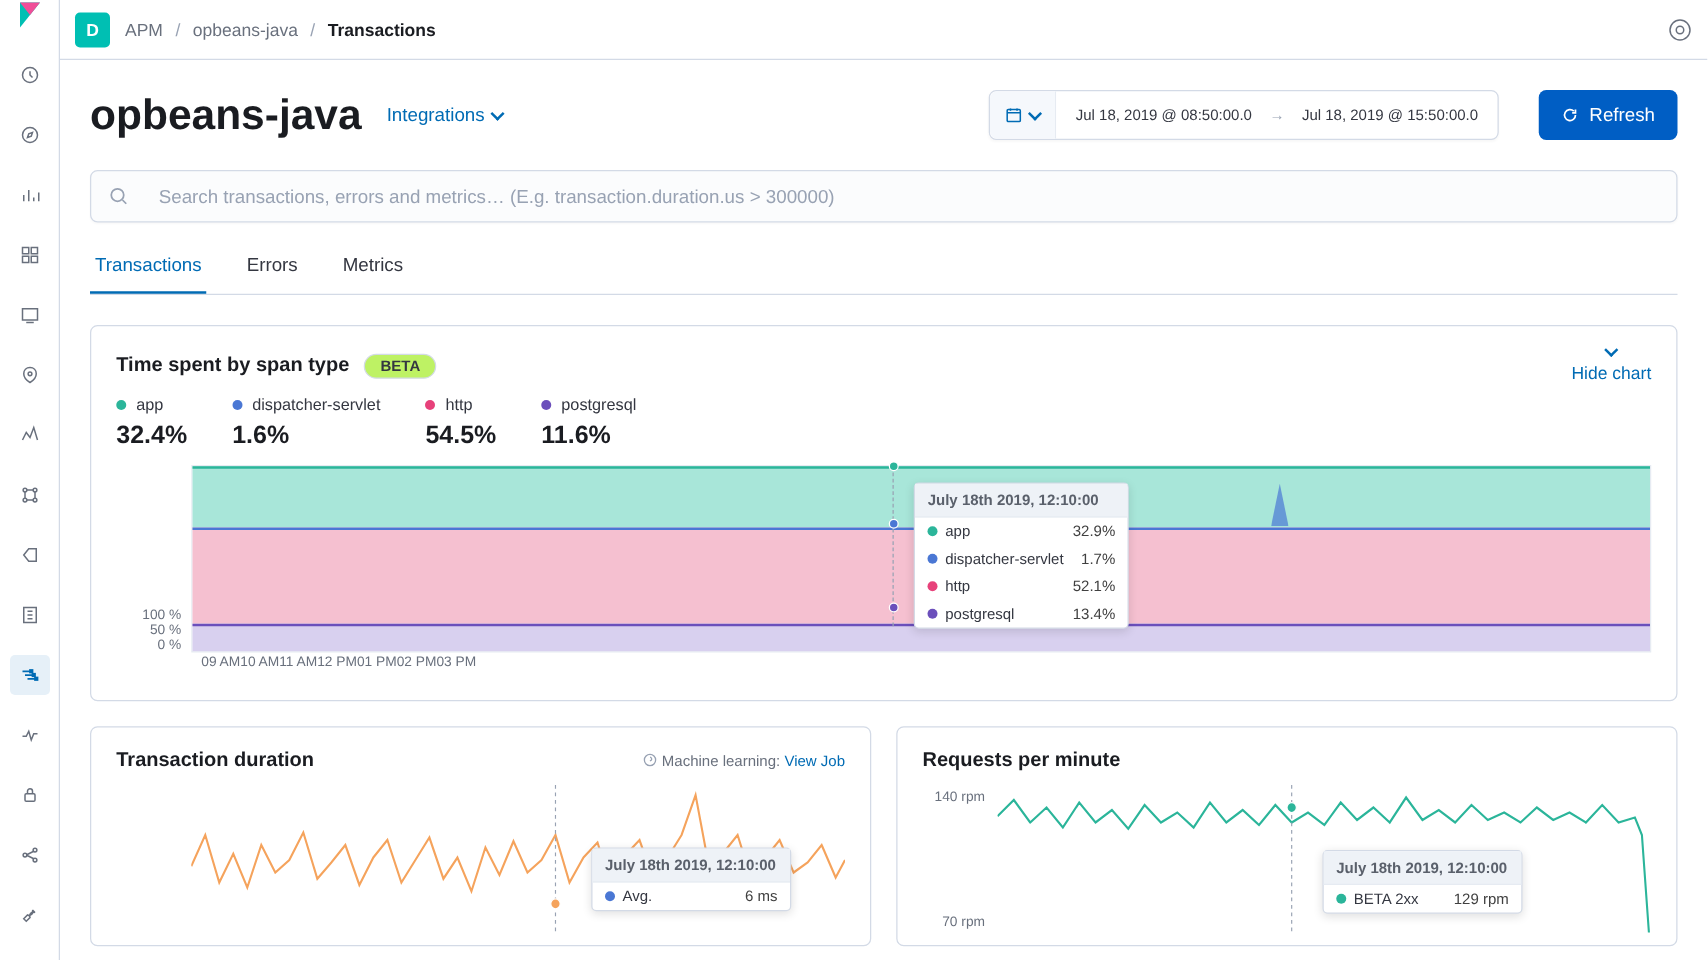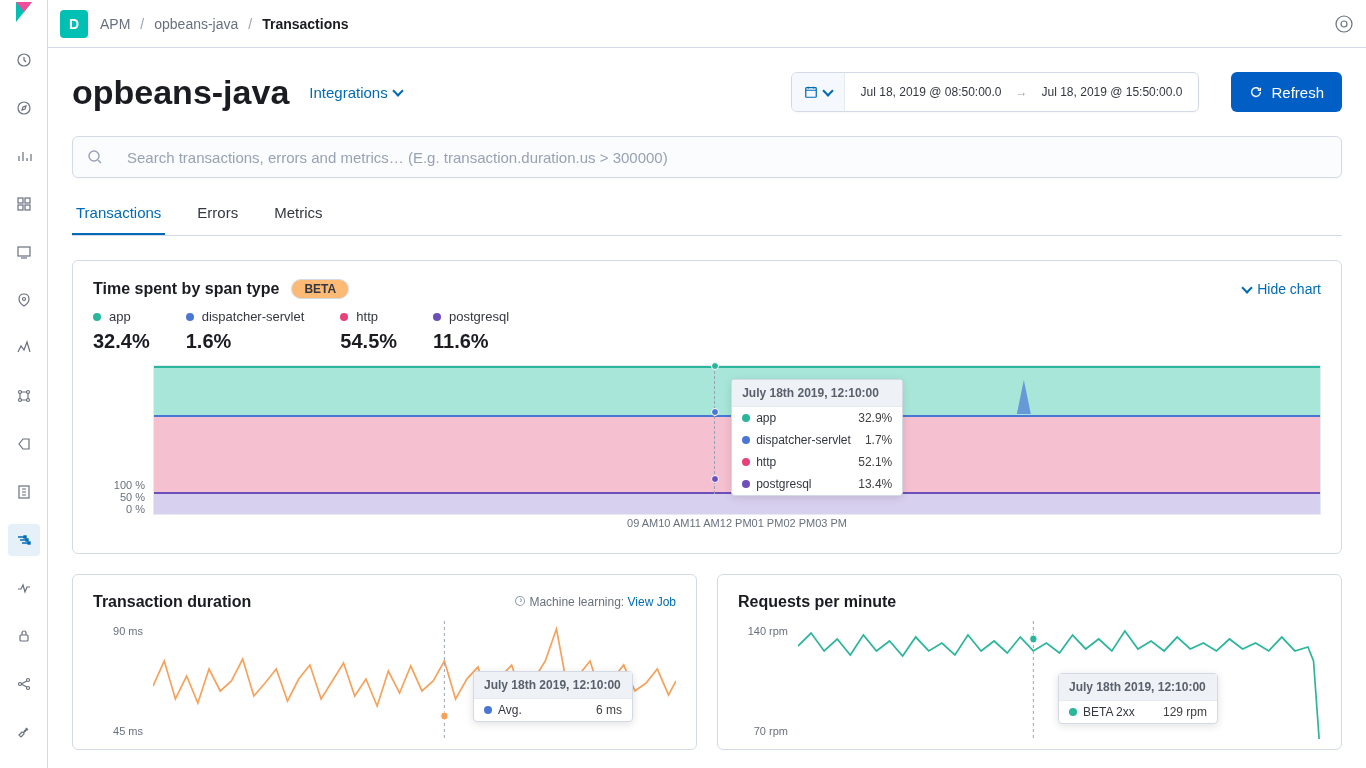--- a/index.html
+++ b/index.html
@@ -48,40 +48,40 @@
 
 
 .tabs { display: flex; gap: 28px; border-bottom: 1px solid #d3dae6; margin-bottom: 24px; }
 .tab { padding: 10px 4px 12px; font-size: 15px; color: #343741; cursor: pointer; }
 .tab.active { color: #006bb4; border-bottom: 2px solid #006bb4; font-weight: 500; }
 
 
 .panel { border: 1px solid #d3dae6; border-radius: 6px; padding: 18px 20px; margin-bottom: 20px; background: #fff; position: relative; }
 .panel-header { display: flex; align-items: center; gap: 12px; margin-bottom: 6px; }
 .panel-title { font-size: 16px; font-weight: 700; color: #1a1c21; }
-.beta-badge { border: 1px solid #d3dae6; border-radius: 14px; padding: 2px 12px; font-size: 12px; font-weight: 700; color: #343741; background: #fdba74; }
+.beta-badge { border: 1px solid #d3dae6; border-radius: 14px; padding: 2px 12px; font-size: 12px; font-weight: 700; color: #343741; background: #bef264; }
 .panel-header-spacer { flex: 1; }
-.hide-chart { color: #006bb4; font-size: 14px; display: flex; align-items: center; gap: 6px; cursor: pointer; }
+.hide-chart { color: #006bb4; font-size: 14px; display: flex; align-items: center; gap: 6px; cursor: pointer; flex-direction: column; }
 .legend-row { display: flex; gap: 36px; margin-top: 10px; margin-bottom: 8px; }
 .legend-item { display: flex; flex-direction: column; gap: 6px; }
 .legend-label { display: flex; align-items: center; gap: 8px; font-size: 13px; color: #343741; }
 .dot { width: 8px; height: 8px; border-radius: 50%; display: inline-block; }
 .legend-value { font-size: 20px; font-weight: 700; color: #1a1c21; }
 
 
 .span-chart { position: relative; height: 170px; margin-top: 12px; display: flex; }
 .y-axis { width: 60px; display: flex; flex-direction: column; justify-content: flex-end; padding-bottom: 20px; text-align: right; font-size: 11px; color: #69707d; padding-right: 8px; }
 .plot { flex: 1; position: relative; }
 .stack { position: absolute; left: 0; right: 0; top: 0; bottom: 20px; border: 1px solid #e6ebf2; }
 .band { position: absolute; left: 0; right: 0; }
 .band-app { top: 0; height: 33%; background: #a8e6d9; border-top: 2px solid #2bb59a; }
 .band-http { top: 33%; height: 52%; background: #f5c0d0; border-top: 2px solid #4a77d4; }
 .band-pg { top: 85%; bottom: 0; background: #d8d0ef; border-top: 2px solid #6b4fbb; }
 .spike { position: absolute; width: 14px; height: 34px; background: #4a77d4; clip-path: polygon(50% 0, 100% 100%, 0 100%); left: 74%; top: 14px; opacity: 0.7; }
-.x-axis { position: absolute; left: 0; right: 0; bottom: 0; height: 18px; display: flex; justify-content: center; font-size: 11px; color: #69707d; padding: 0 8px; }
+.x-axis { position: absolute; left: 0; right: 0; bottom: 0; height: 18px; display: flex; justify-content: flex-start; font-size: 11px; color: #69707d; padding: 0 8px; }
 .vline { position: absolute; top: 0; bottom: 20px; width: 1px; border-left: 1px dashed #98a2b3; left: 48%; }
 .vline .marker { position: absolute; width: 8px; height: 8px; border-radius: 50%; left: -4px; border: 1px solid #fff; }
 .tooltip { position: absolute; background: #fff; border: 1px solid #d3dae6; border-radius: 4px; box-shadow: 0 2px 8px rgba(0,0,0,0.12); font-size: 12px; min-width: 160px; }
 .tooltip .tt-head { background: #eef2f7; padding: 6px 10px; color: #5a606b; font-weight: 700; border-bottom: 1px solid #e6ebf2; }
 .tooltip .tt-row { display: flex; justify-content: space-between; padding: 4px 10px; gap: 14px; align-items: center; }
 .tooltip .tt-label { display: flex; align-items: center; gap: 6px; color: #343741; }
 .tooltip .tt-val { color: #404040; }
 
 
 .lower-row { display: flex; gap: 20px; }
@@ -381,24 +381,20 @@
             <div class="ml-link">
               <svg width="12" height="12" viewBox="0 0 16 16" fill="none" stroke="#98a2b3" stroke-width="1.4" style="vertical-align:-1px;">
                   <circle cx="8" cy="8" r="6"></circle>
                   <path d="M8 11v.01M8 5a2 2 0 011.5 3L8 9"></path>
                 </svg>
               <span>Machine learning:</span>
               <a>View Job</a>
             </div>
           </div>
           <div class="mini-chart">
-            <div class="mini-y">
-              <span>90 ms</span>
-              <span>45 ms</span>
-            </div>
             <div class="mini-plot">
               <svg width="100%" height="100%" viewBox="0 0 560 120" preserveAspectRatio="none">
                 <polyline fill="none" stroke="#f5a35c" stroke-width="1.8" points="0,65 12,40 24,78 36,55 48,82 60,48 72,70 84,60 96,38 108,75 120,62 132,48 144,80 156,58 168,44 180,78 192,60 204,42 216,75 228,58 240,85 252,50 264,72 276,45 288,70 300,60 312,40 324,78 336,58 348,46 360,82 372,56 384,44 396,76 408,58 420,40 432,8 444,68 456,54 468,40 480,76 492,58 504,44 516,70 528,62 540,48 552,74 560,60"></polyline>
                 <line x1="312" y1="0" x2="312" y2="120" stroke="#98a2b3" stroke-dasharray="3 3"></line>
                 <circle cx="312" cy="95" r="4" fill="#f5a35c" stroke="#fff"></circle>
               </svg>
               <div class="tooltip" style="left:320px; top:50px;">
                 <div class="tt-head">July 18th 2019, 12:10:00</div>
                 <div class="tt-row">
                   <span class="tt-label">

